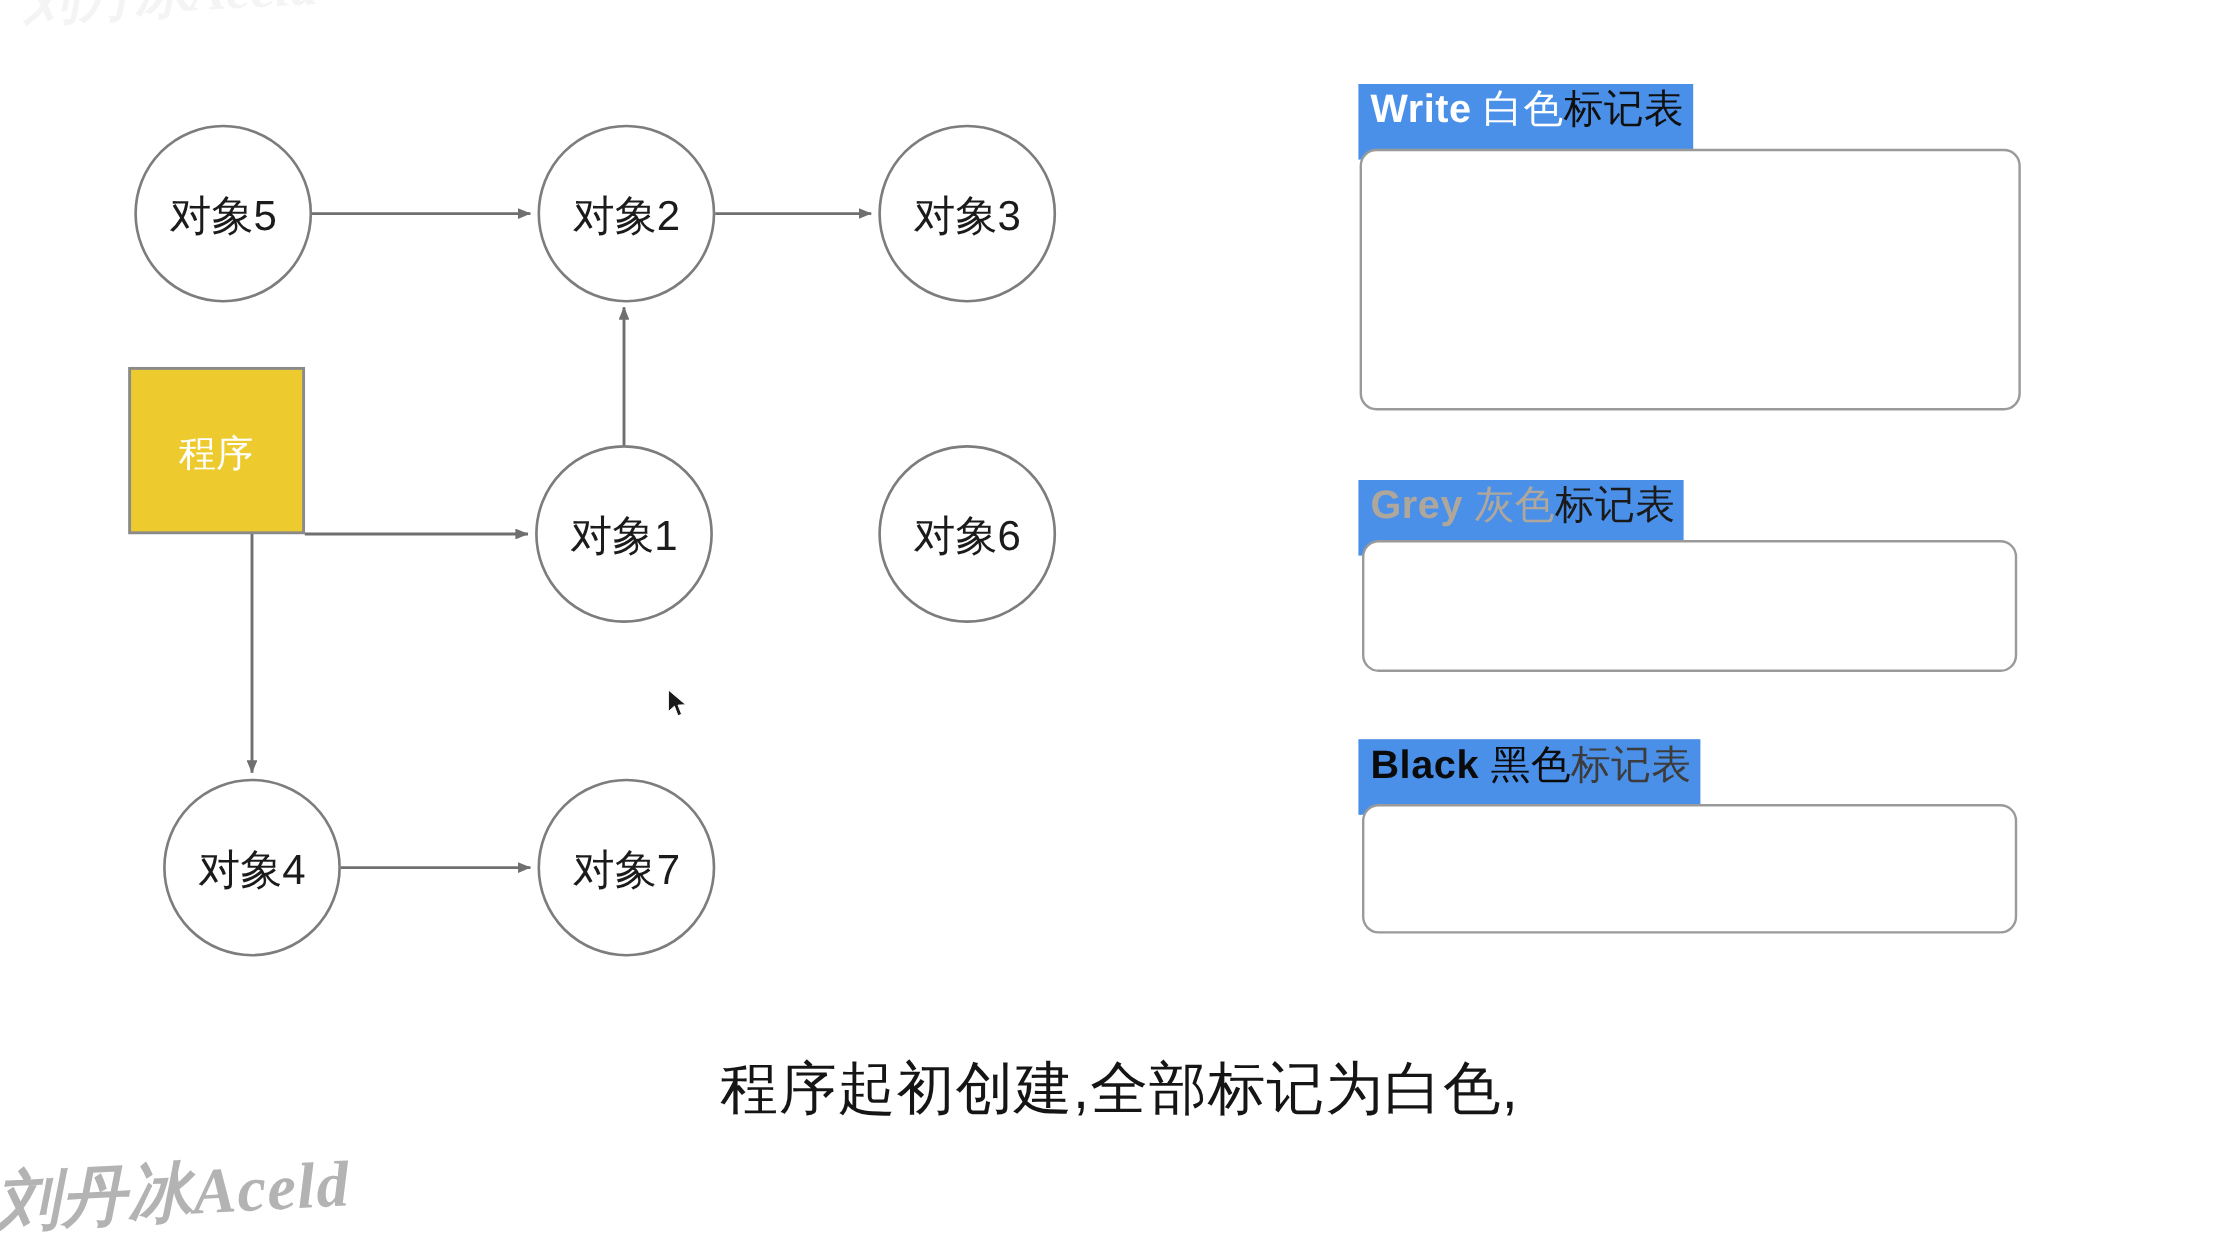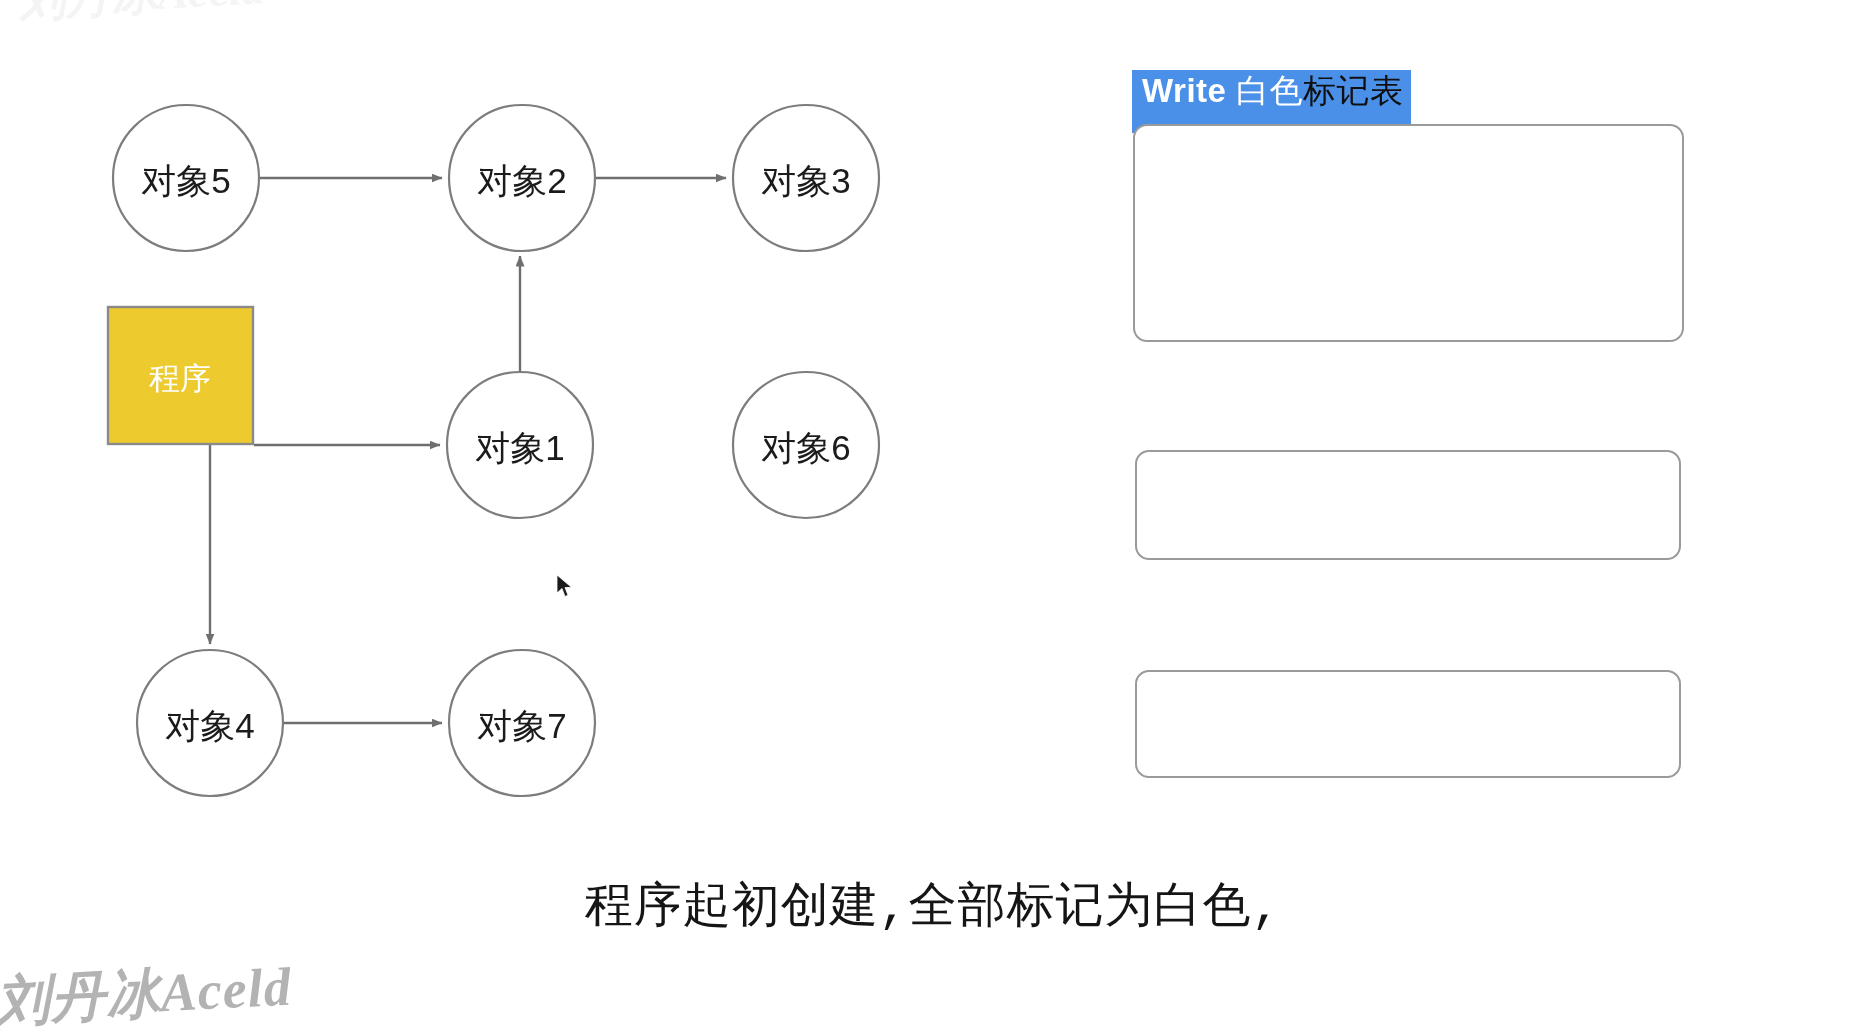--- a/index.html
+++ b/index.html
@@ -115,21 +115,21 @@
   #caption {
     position: absolute;
     left: 0;
     top: 878px;
     width: 1866px;
     text-align: center;
     font-size: 48px;
     line-height: 1.26;
     color: #151515;
     letter-spacing: 1px;
-    font-family: Liberation Mono, monospace;
+    font-family: Liberation Sans, sans-serif;
   }
   #caption .cap-line { display: block; }
 
   
   #cursor {
     position: absolute;
     left: 556px;
     top: 574px;
     width: 20px;
     height: 26px;
@@ -190,22 +190,28 @@
       <circle class="node-circle" cx="522" cy="723" r="73"></circle>
       <text class="node-label" x="522" y="725">对象7</text>
     </g>
   </svg>
 
   <div class="table-title" style="left:1132px; top:70px; background:#4a90e8;">
     <span style="color:#ffffff;">Write</span><span style="color:#ffffff;">&nbsp;</span><span style="color:#ffffff;font-weight:500;">白色</span><span class="title-cn-black">标记表</span>
   </div>
   <div class="table-box" style="left:1133px; top:124px; width:551px; height:218px;"></div>
 
+  <div class="table-title" style="left:1132px; top:400px; background:#4a90e8;">
+    <span style="color:#b0a79c;">Grey</span><span style="color:#b0a79c;">&nbsp;</span><span style="color:#b0a79c;font-weight:500;">灰色</span><span class="title-cn-grey">标记表</span>
+  </div>
   <div class="table-box" style="left:1135px; top:450px; width:546px; height:110px;"></div>
 
+  <div class="table-title" style="left:1132px; top:616px; background:#4a90e8;">
+    <span style="color:#0b0b0b;">Black</span><span style="color:#0b0b0b;">&nbsp;</span><span style="color:#0b0b0b;font-weight:500;">黑色</span><span style="color:#3c3c3c;font-weight:500;">标记表</span>
+  </div>
   <div class="table-box" style="left:1135px; top:670px; width:546px; height:108px;"></div>
 
   <div id="caption">
     <span class="cap-line">程序起初创建,全部标记为白色,</span>
   </div>
 
   <div class="wm" id="wm-bottom">刘丹冰Aceld</div>
 
   <svg id="cursor" viewBox="0 0 20 26" xmlns="http://www.w3.org/2000/svg">
     <path d="M1,1 L1,19 L6,14.5 L9,22.5 L12,21.2 L9,13.6 L15.5,13.3 Z" fill="#1a1a1a" stroke="#ffffff" stroke-width="0.8"></path>

